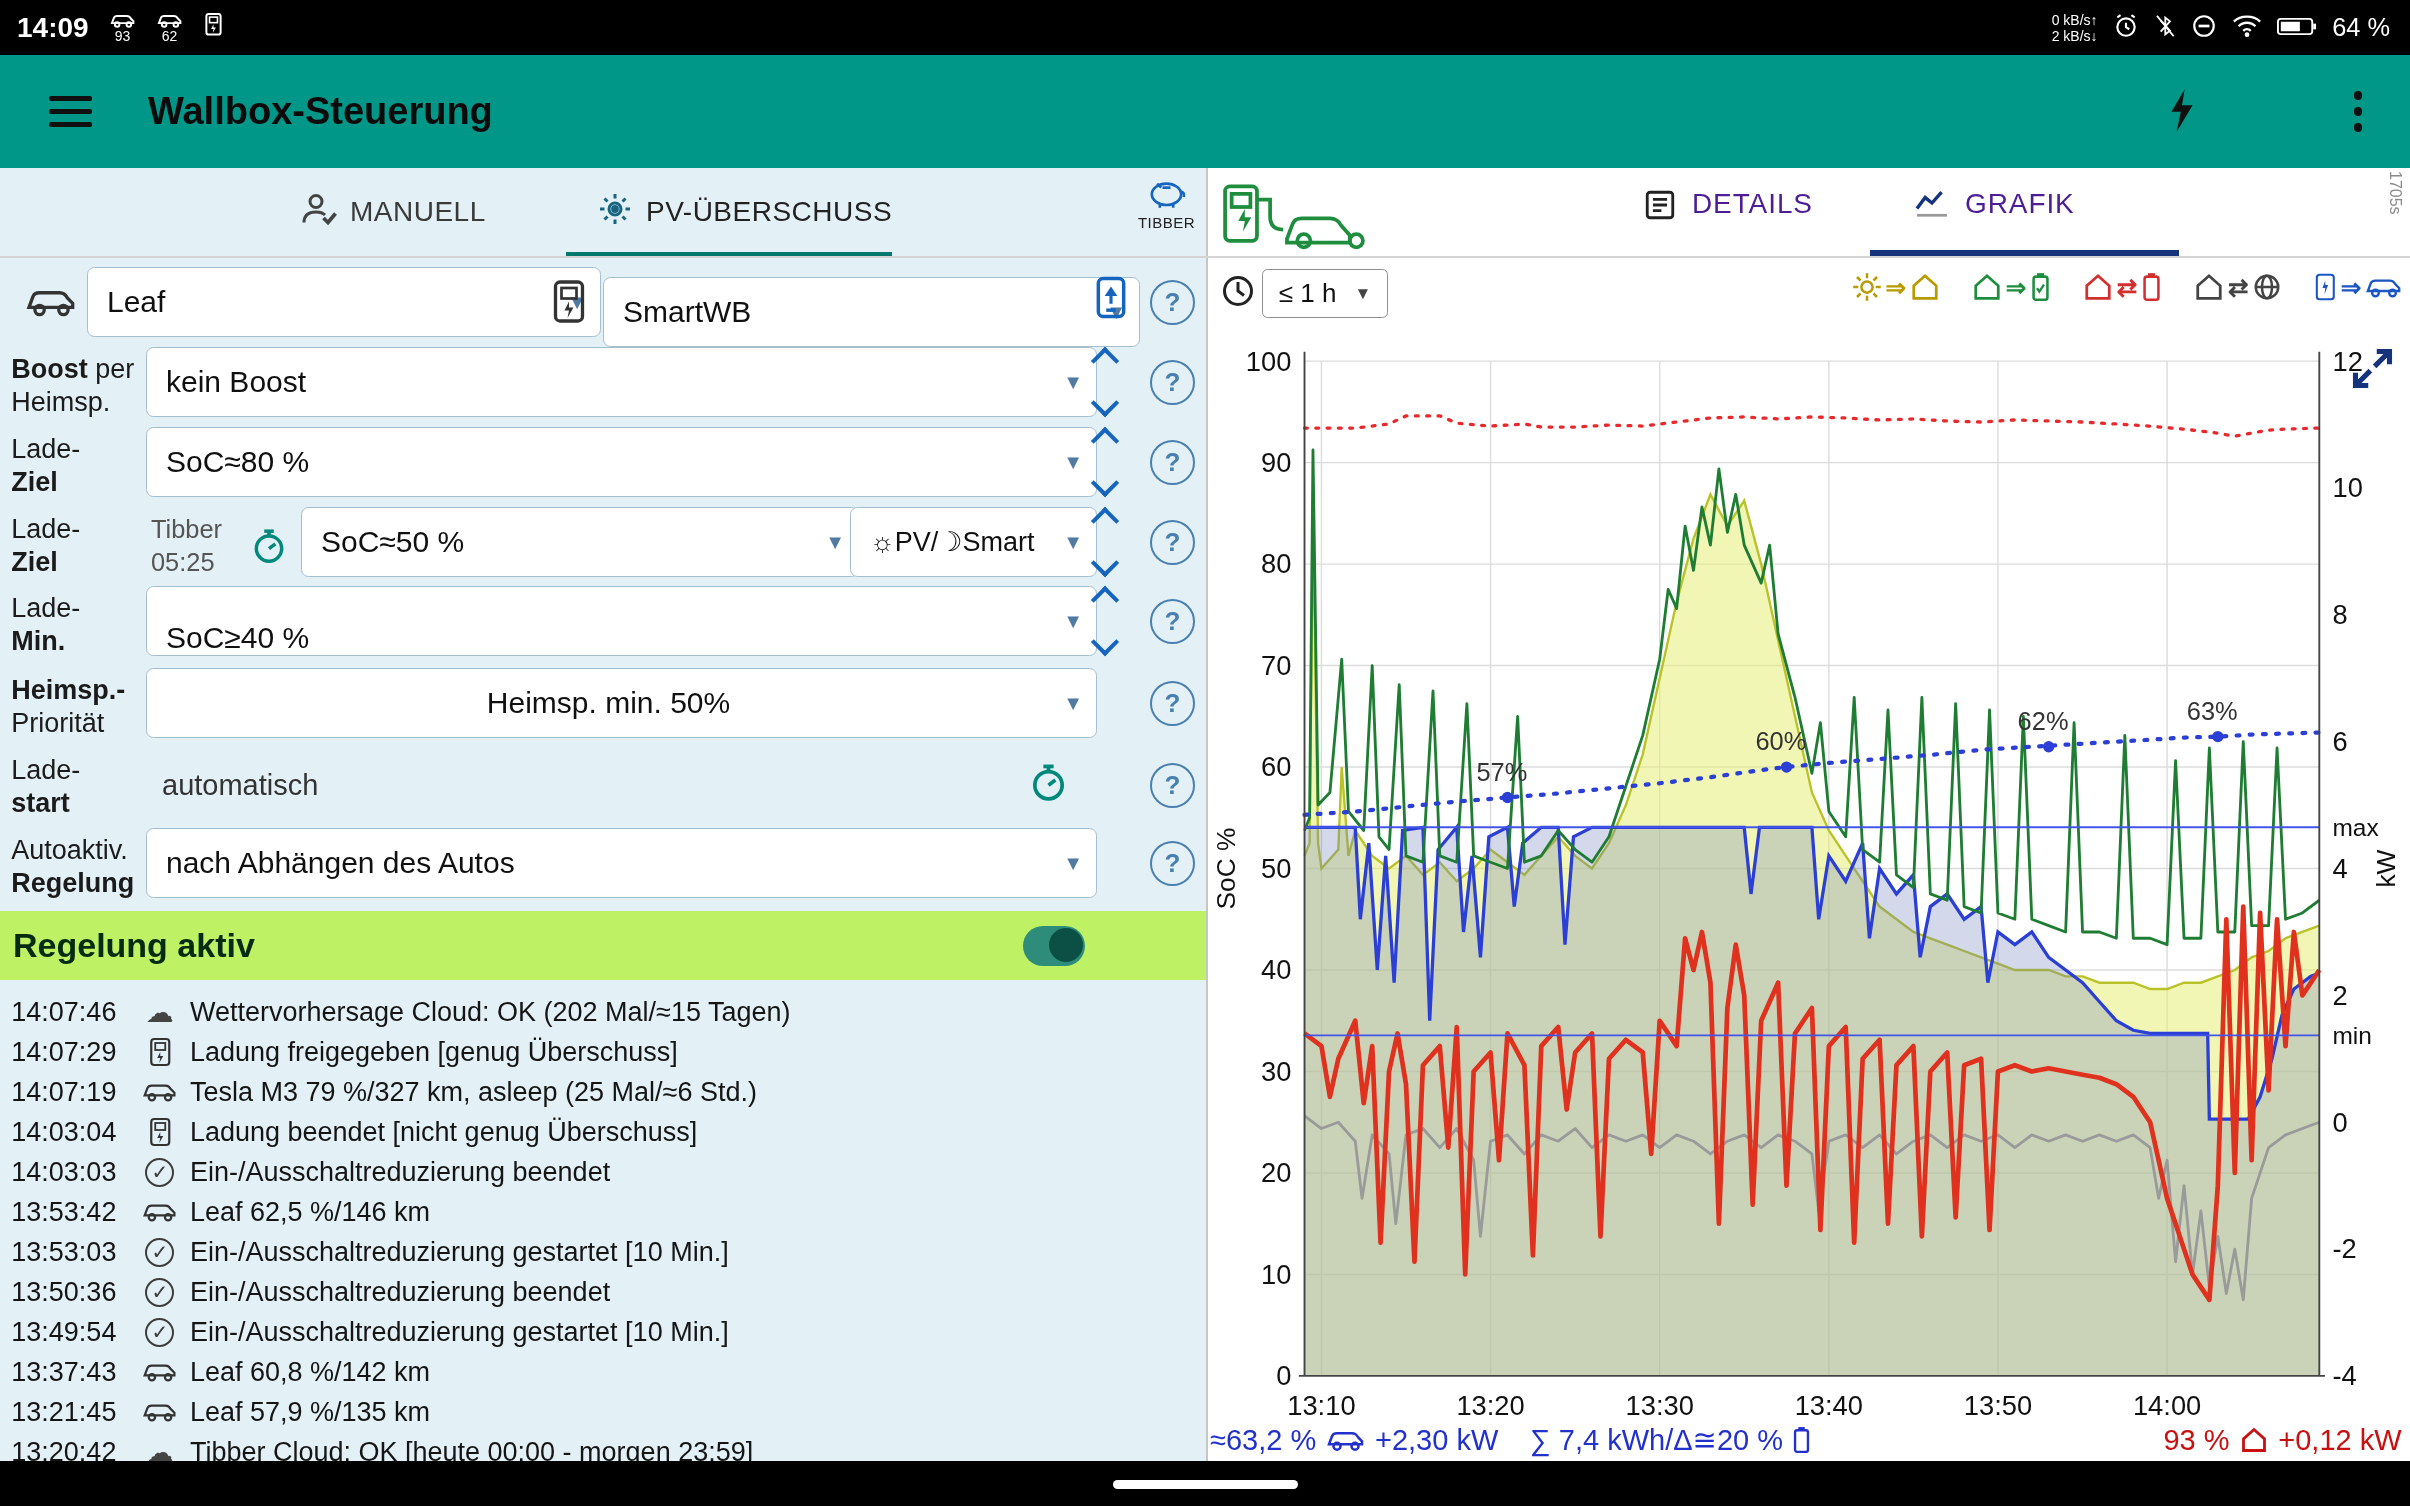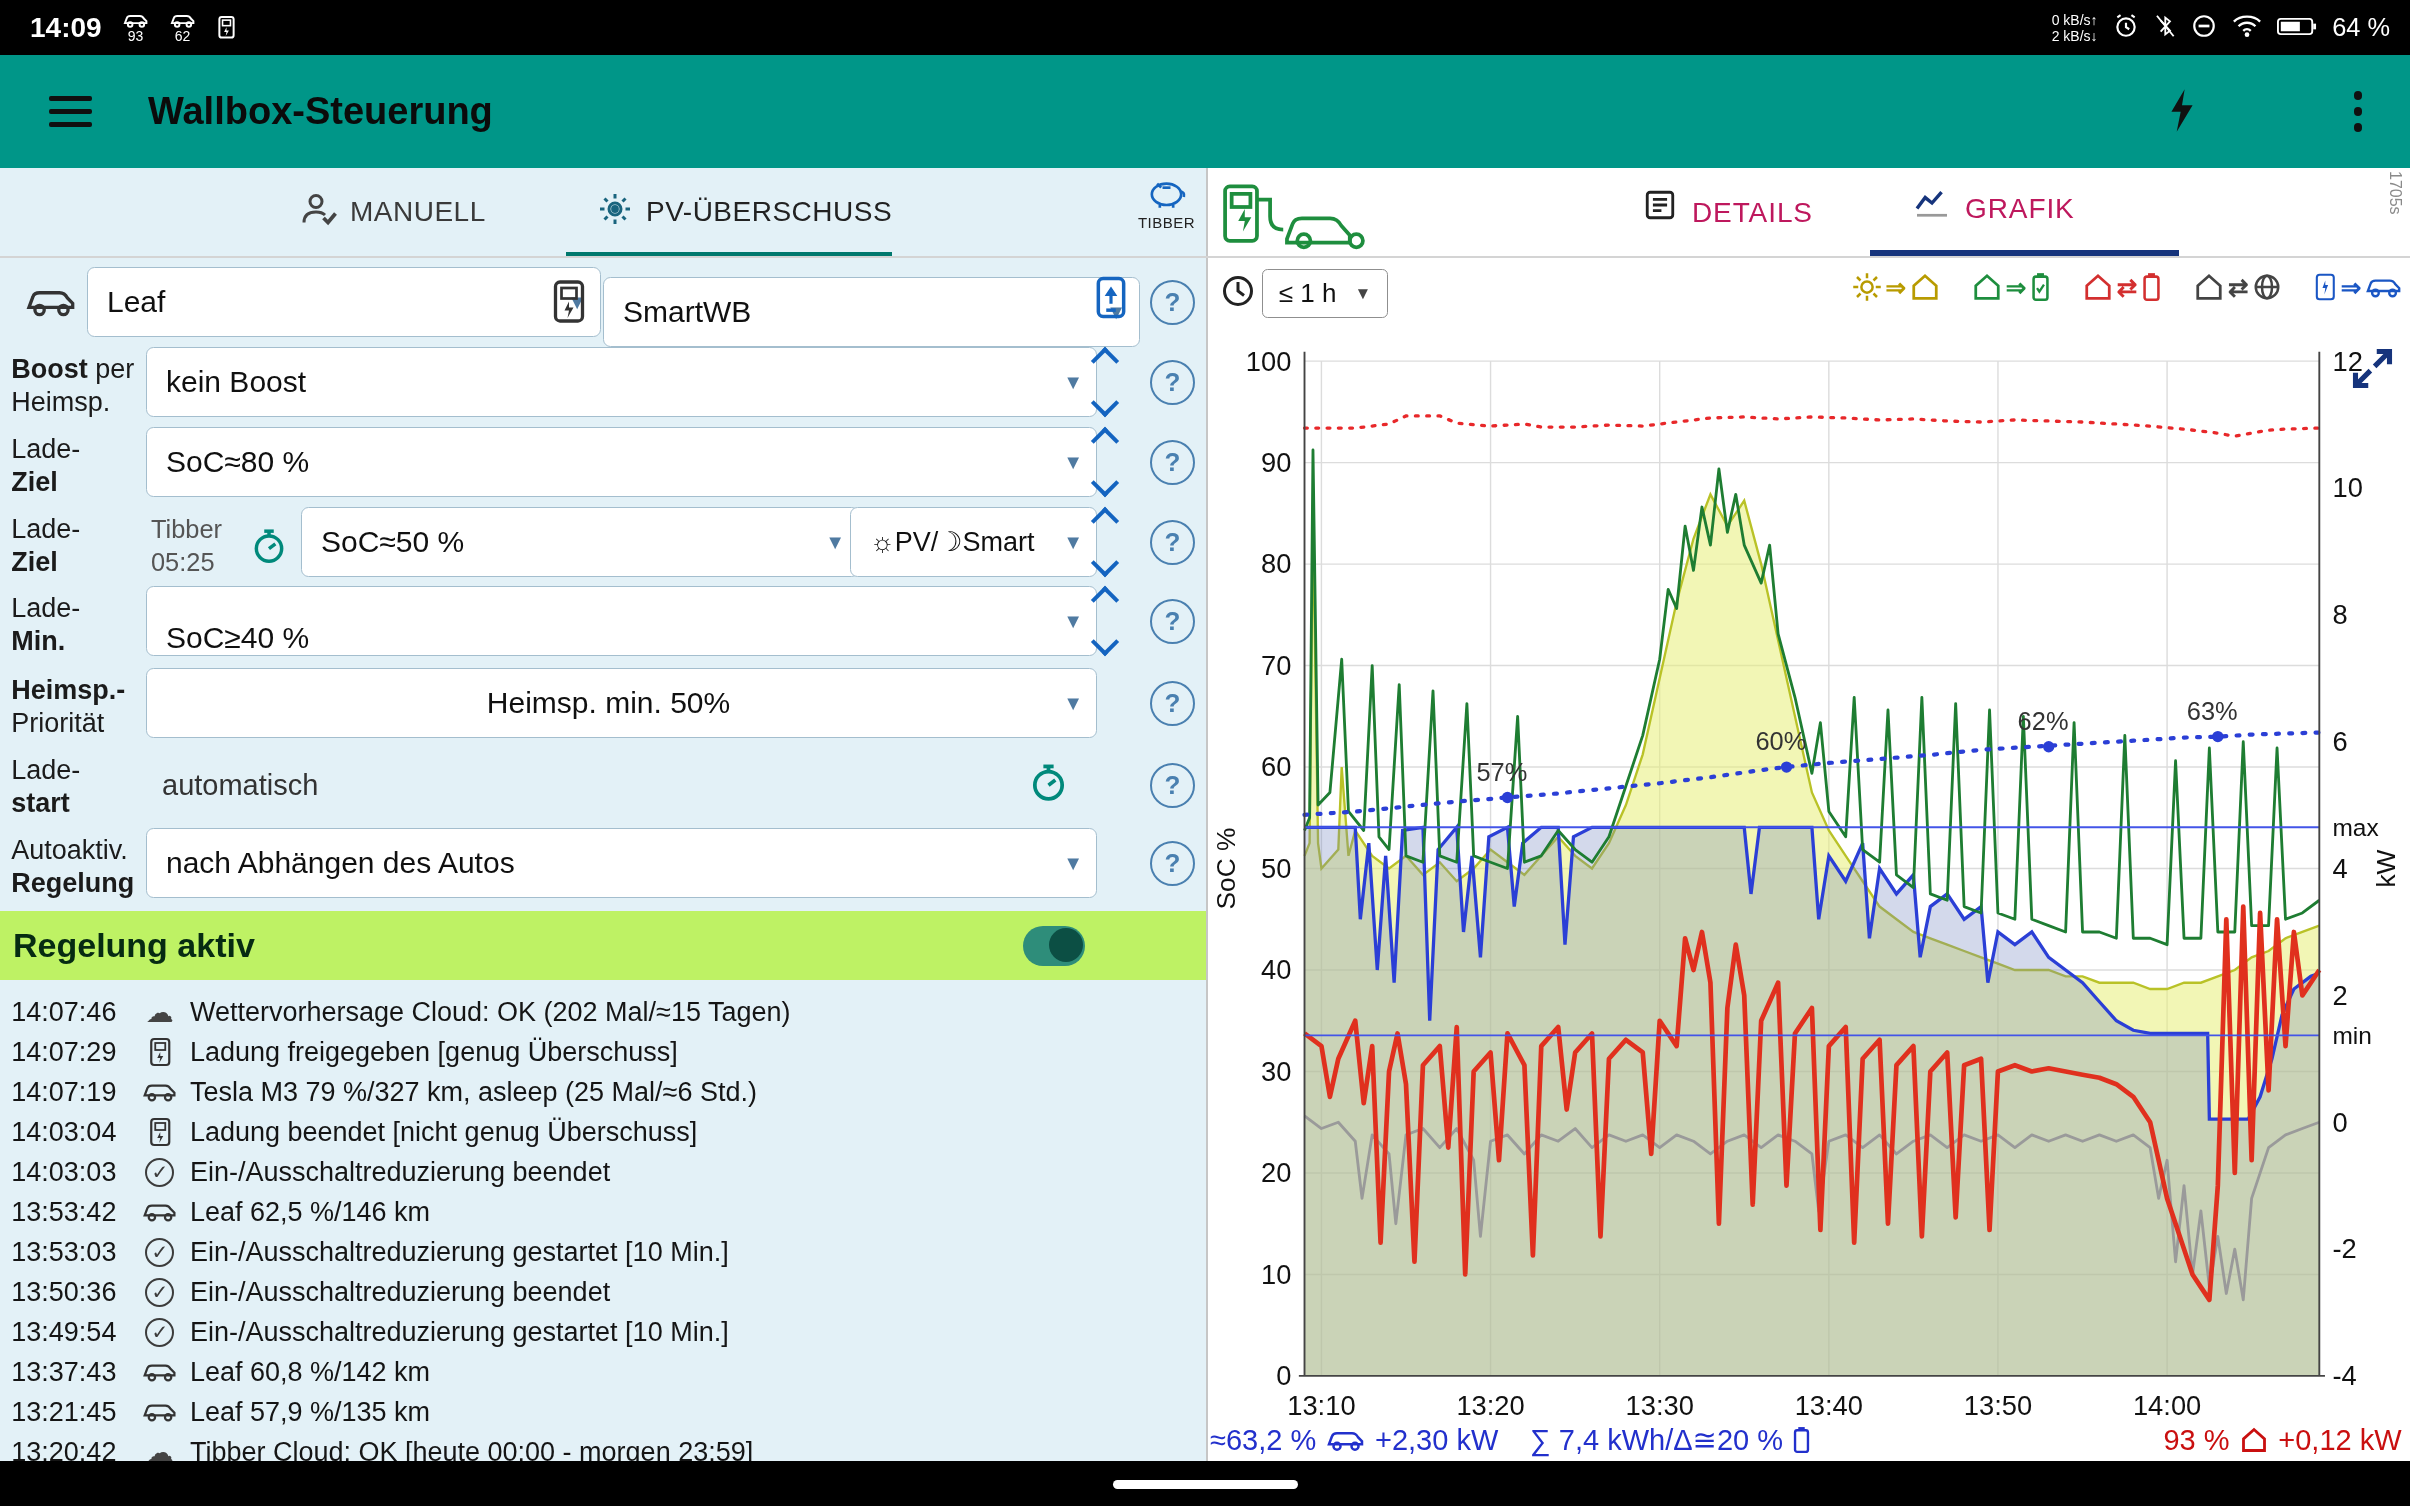--- a/index.html
+++ b/index.html
@@ -3,21 +3,21 @@
 <meta charset="utf-8">
 <style>
   html,body{margin:0;padding:0;}
   body{width:2411px;height:1507px;position:relative;overflow:hidden;background:#fff;
        font-family:"Liberation Sans",sans-serif;color:#111;}
   .abs{position:absolute;}
   svg text{font-family:"Liberation Sans",sans-serif;}
 
   
   #statusbar{left:0;top:0;width:2411px;height:55px;background:#000;color:#fff;display:flex;align-items:center;}
-  .sb-left{display:flex;align-items:center;gap:21px;padding-left:30px;}
+  .sb-left{display:flex;align-items:flex-start;gap:21px;padding-left:17px;}
   .sb-time{font-size:28px;font-weight:bold;}
   .notif{display:flex;flex-direction:column;align-items:center;line-height:1;}
   .notif .num{font-size:14px;margin-top:0.9px;}
   .sb-right{margin-left:auto;display:flex;align-items:center;gap:15px;padding-right:21px;}
   .net{font-size:14px;line-height:16px;text-align:right;}
   .sb-batt-text{font-size:25.4px;}
 
   
   #appbar{left:0;top:55px;width:2411px;height:113px;background:#009688;display:flex;align-items:center;}
   #hamburger{margin-left:49px;display:flex;flex-direction:column;gap:8.5px;cursor:pointer;}
@@ -63,22 +63,22 @@
   #log-list{left:0;top:824px;width:1206px;height:650px;overflow:hidden;}
   .log-row{display:flex;align-items:center;height:40px;padding-left:11.3px;}
   .lt{width:124px;font-size:27px;color:#151515;}
   .lgi-wrap{width:49px;display:flex;justify-content:center;}
   .lgi.cloud{font-size:28px;color:#444;}
   .lgi.chk{width:29px;height:29px;border:2.8px solid #3c3c3c;border-radius:50%;display:flex;align-items:center;
            justify-content:center;font-size:20px;color:#3c3c3c;box-sizing:border-box;}
   .lx{font-size:27px;color:#151515;margin-left:5.6px;white-space:nowrap;}
 
   
-  .rtab{position:absolute;display:flex;align-items:flex-end;gap:15px;font-size:28px;font-weight:500;
-        letter-spacing:0.9px;color:#be185d;cursor:pointer;}
+  .rtab{position:absolute;display:flex;align-items:flex-start;gap:15px;font-size:28px;font-weight:500;
+        letter-spacing:0.9px;color:#4c1d95;cursor:pointer;}
   #tab-underline-right{left:1870px;top:250px;width:309px;height:5.6px;background:#16347c;}
   #sessiontime{left:2386px;top:171px;font-size:16px;color:#8a8a8a;writing-mode:vertical-rl;}
   #rangebox{left:1262px;top:269px;width:124px;height:47px;background:#fff;border:1.9px solid #8f8f8f;border-radius:5.6px;
             display:flex;align-items:center;justify-content:center;gap:18px;font-size:26px;cursor:pointer;}
   #flows{left:1789px;top:271px;width:614px;display:flex;align-items:center;justify-content:flex-end;gap:32px;}
   .flow{display:flex;align-items:center;gap:3.8px;}
   .ar{font-size:24.5px;font-weight:bold;}
 
   #chartbox{left:1210px;top:331px;width:1201px;height:1092px;}
   #footerline{left:1210px;top:1420px;width:1201px;height:40px;display:flex;align-items:center;font-size:29px;}

